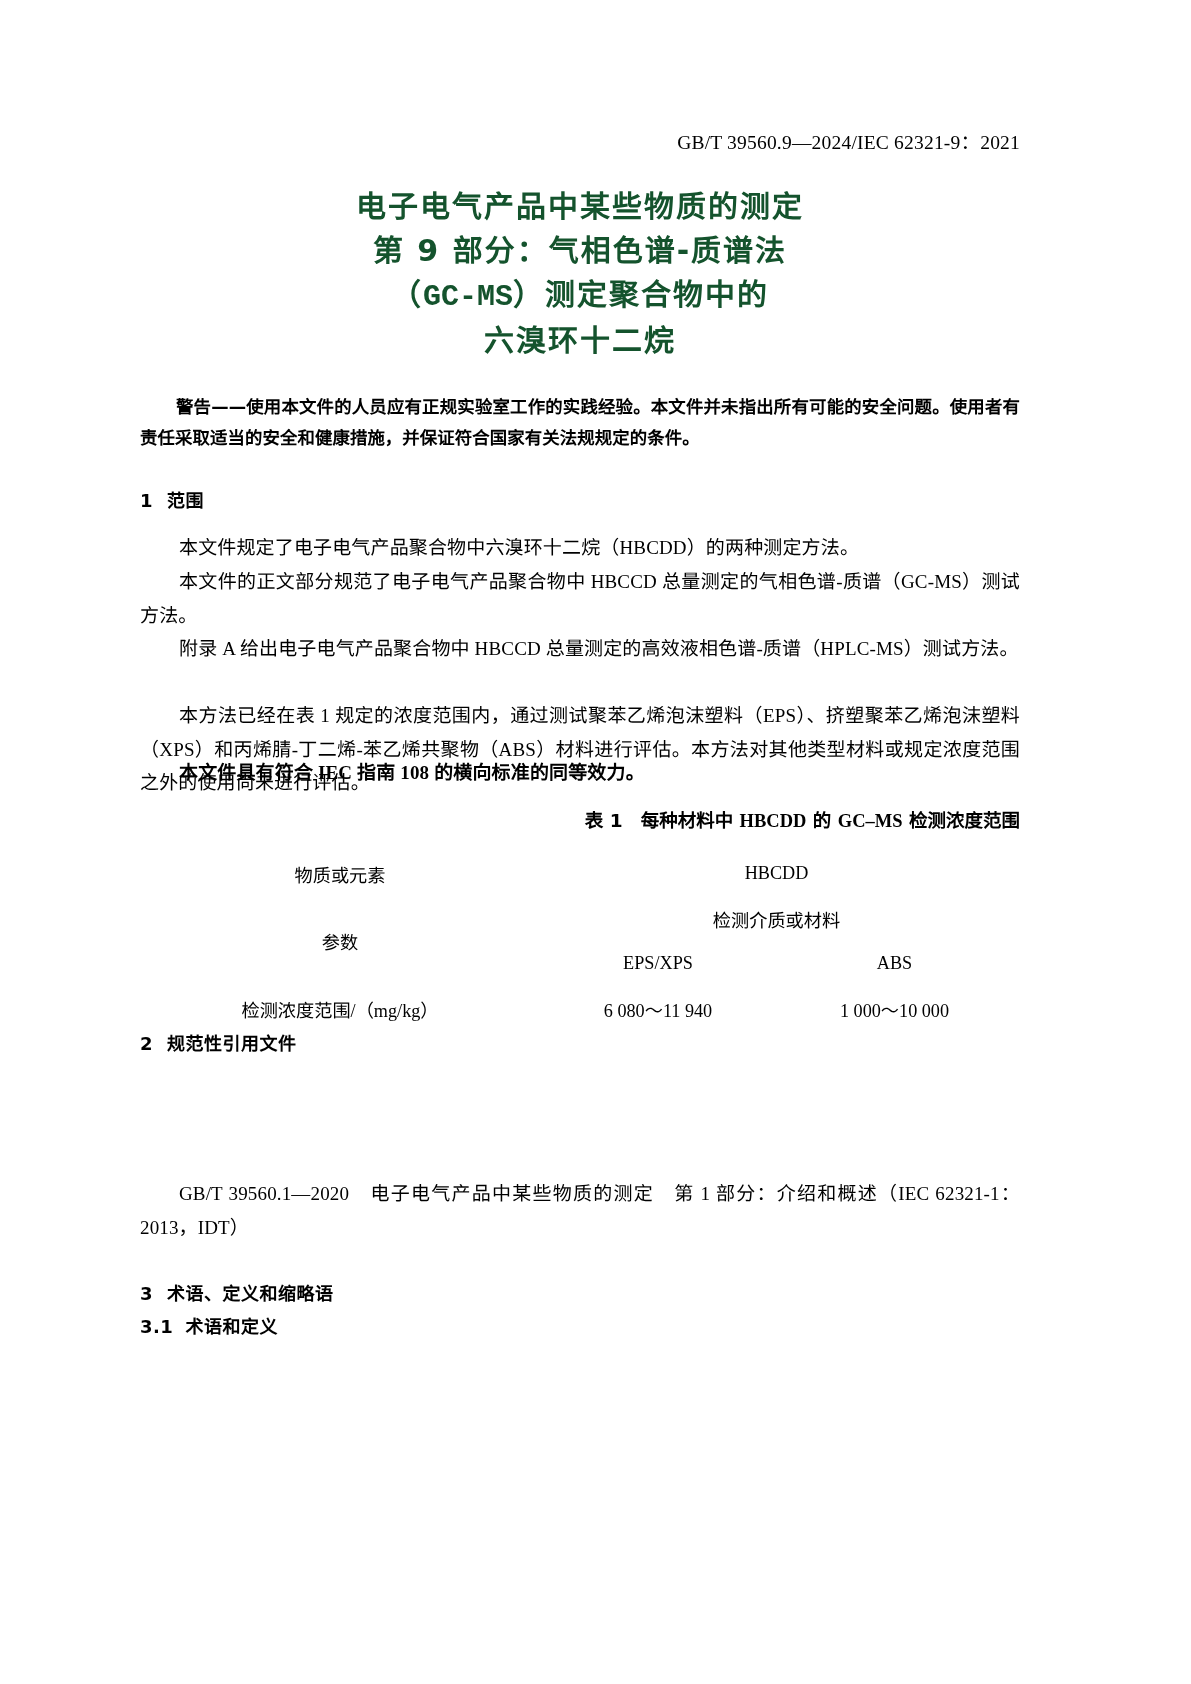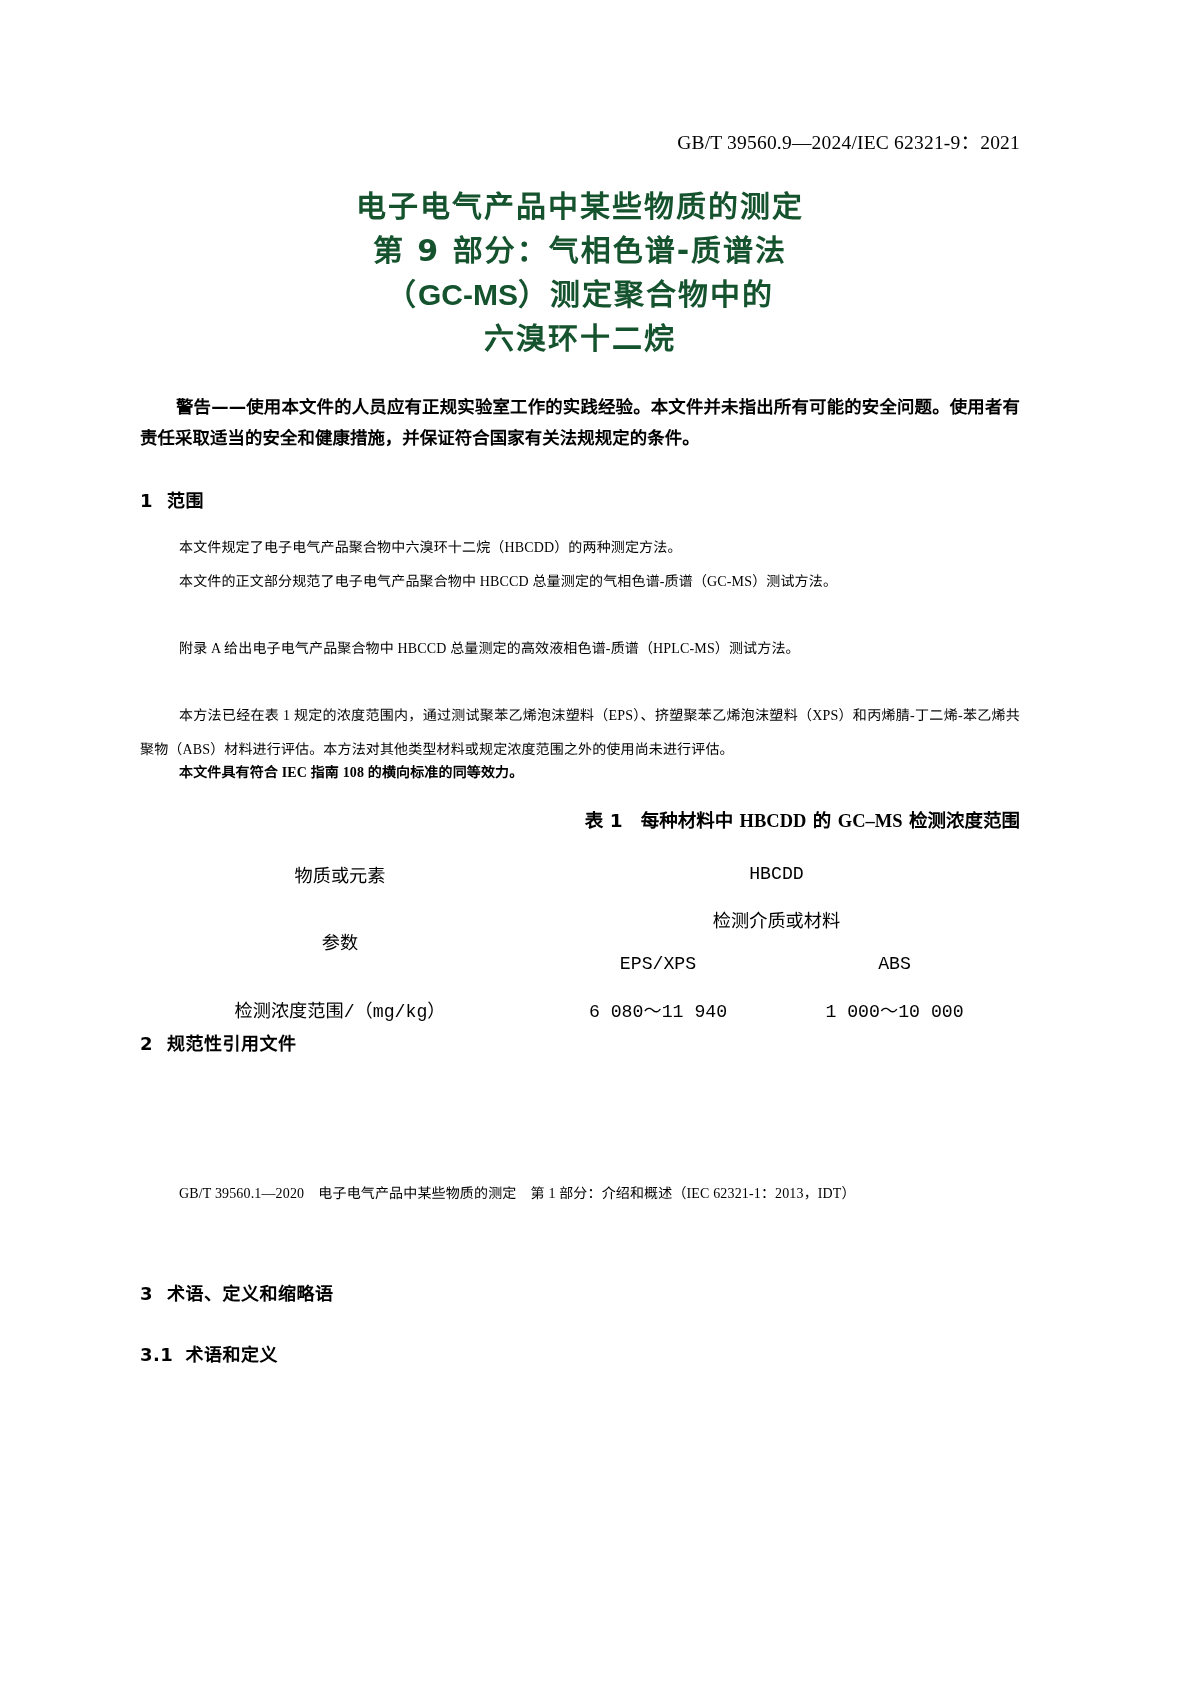--- a/index.html
+++ b/index.html
@@ -46,21 +46,21 @@
   .title-line {
     font-family: "DejaVu Sans", "Liberation Sans", sans-serif;
     font-weight: bold;
     font-size: 30px;
     line-height: 44px;
     letter-spacing: 2px;
     color: #14532d;
     white-space: nowrap;
   }
   .title-line .latin {
-    font-family: Liberation Sans, sans-serif;
+    font-family: Liberation Mono, monospace;
     font-weight: bold;
     letter-spacing: 0;
   }
 
   
   .warning {
     position: absolute;
     left: 140px;
     top: 392px;
     width: 880px;
@@ -85,21 +85,21 @@
   }
   .sec-h .num { font-weight: bold; margin-right: 14px; }
   .sec-h.sub .num { margin-right: 12px; }
 
   
   .para {
     position: absolute;
     left: 140px;
     width: 880px;
     font-family: "Liberation Serif", "DejaVu Serif", serif;
-    font-size: 14px;
+    font-size: 19px;
     line-height: 33.5px;
     text-align: justify;
     text-justify: inter-ideograph;
     text-indent: 39px;
     letter-spacing: 0.15px;
   }
 
   
   .table-caption {
     position: absolute;
@@ -128,21 +128,20 @@
     width: 873px;
     font-family: "Liberation Serif", "DejaVu Serif", serif;
     font-size: 18.2px;
   }
   table.spec td {
     text-align: center;
     vertical-align: middle;
     padding: 0;
     height: 45px;
     border: 0;
-    font-family: Liberation Mono, monospace;
   }
   .bd-top-thick { border-top: 1.6px solid #000; }
   .bd-bot-thick { border-bottom: 1.6px solid #000; }
   .bd-bot-thin  { border-bottom: 1px solid #555; }
   .bd-right-thin{ border-right: 1px solid #555; }
 
   
   .page-no {
     position: absolute;
     left: 140px;
@@ -219,21 +218,21 @@
   <div class="sec-h" style="top:1029px;">
     <span class="num">2</span><span>规范性引用文件</span>
   </div>
 
   <div class="para" style="top:1177px;">GB/T 39560.1—2020　电子电气产品中某些物质的测定　第 1 部分：介绍和概述（IEC 62321-1：2013，IDT）</div>
 
   <div class="sec-h" style="top:1279px;">
     <span class="num">3</span><span>术语、定义和缩略语</span>
   </div>
 
-  <div class="sec-h sub" style="top:1340px;">
+  <div class="sec-h sub" style="top:1312px;">
     <span class="num">3.1</span><span>术语和定义</span>
   </div>
 
   <div class="para" style="top:1464px;">ISO 和 IEC 维护的用于标准化的术语数据库网址如下：</div>
 
   <div class="page-no">1</div>
 
 </div>
 
 </body></html>

